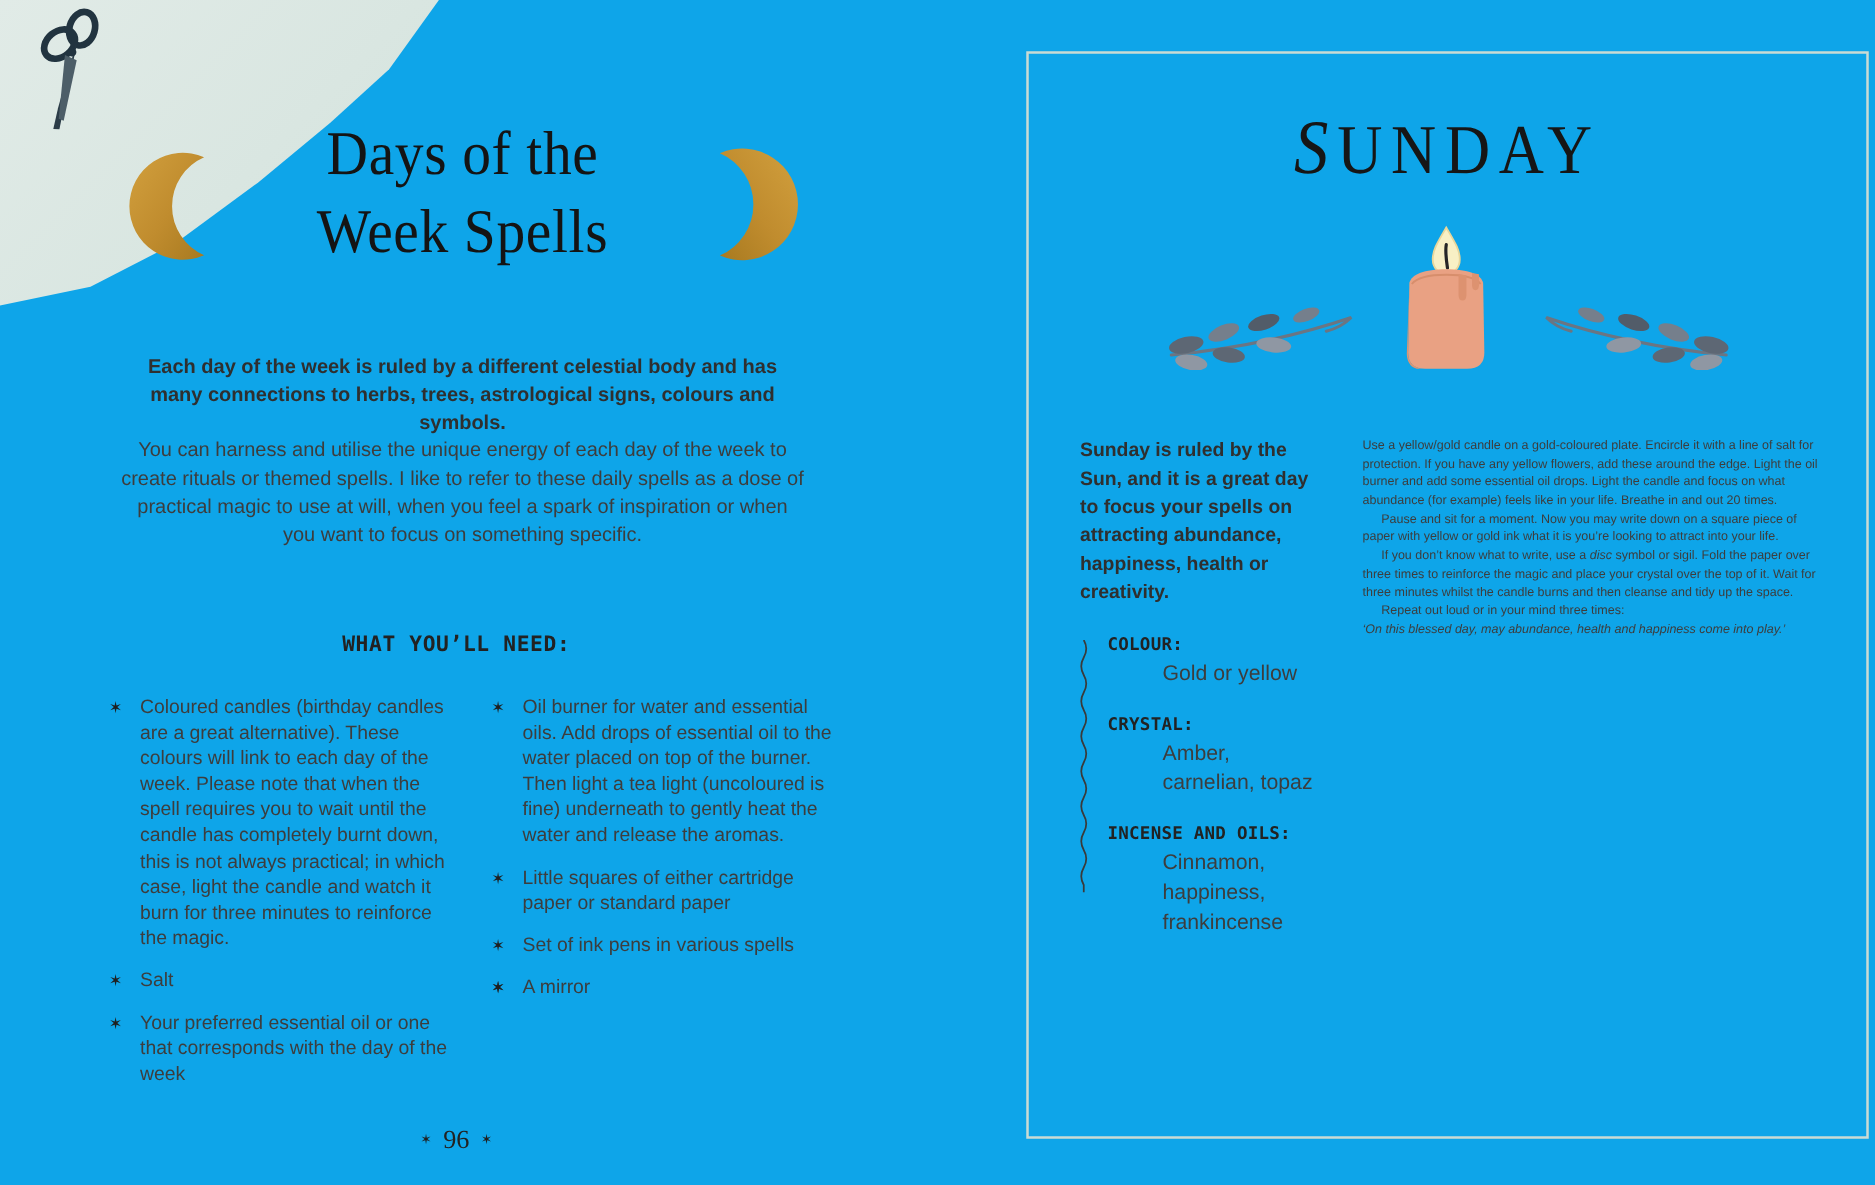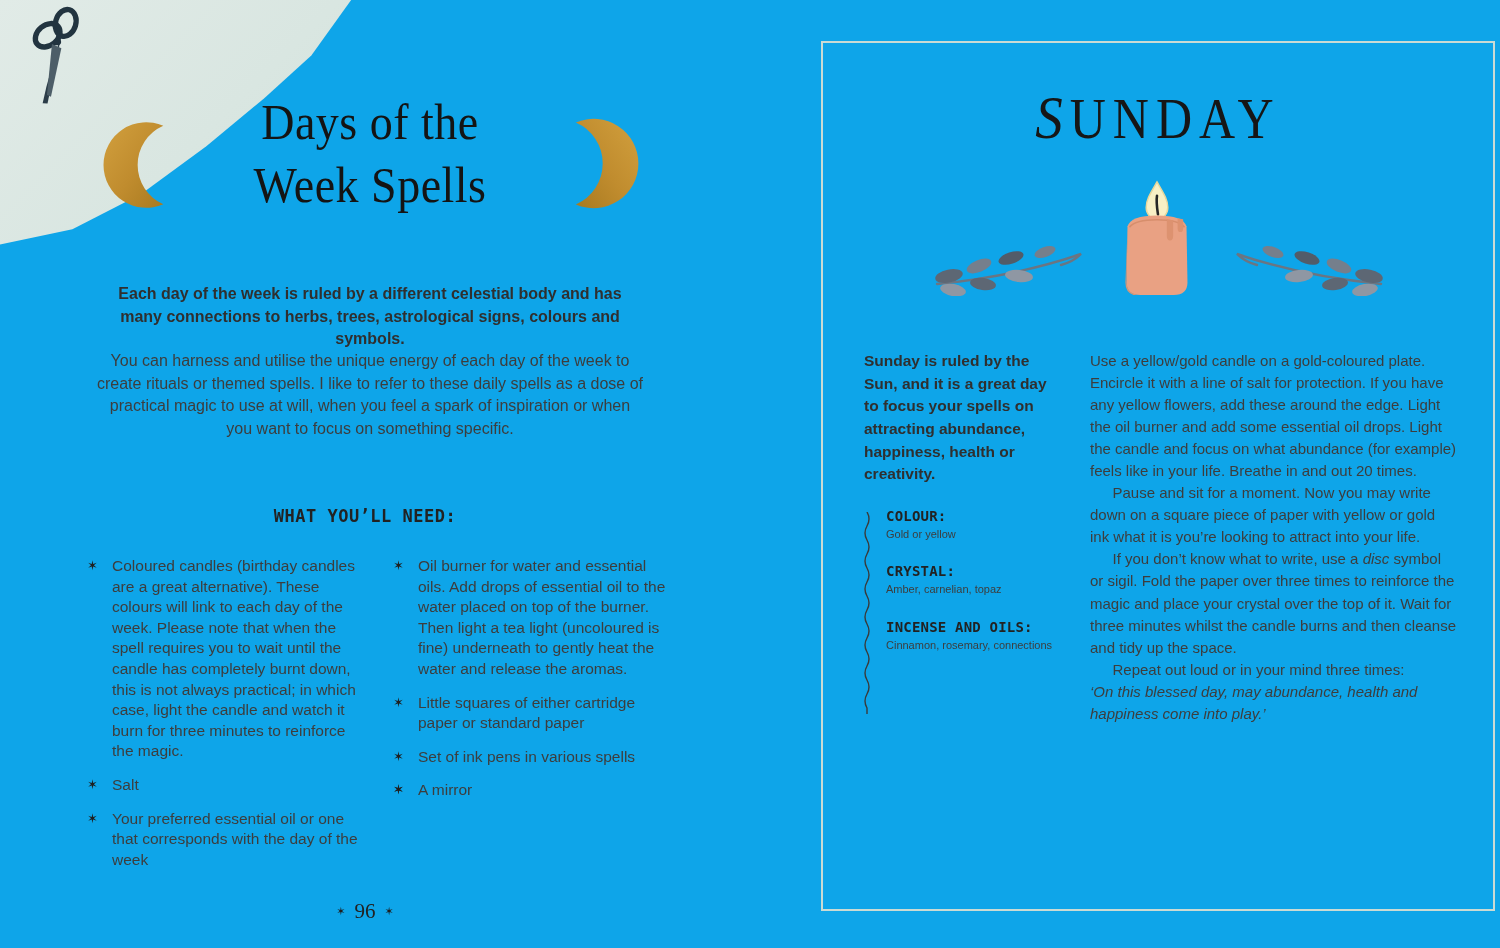--- a/index.html
+++ b/index.html
@@ -64,22 +64,22 @@
   .candle { position:absolute; left:329px; top:180px; width:80px; height:118px; }
   .sprig { position:absolute; width:152px; height:58px; }
   .sprig-l { left:145px; top:238px; }
   .sprig-r { left:445px; top:238px; transform:scaleX(-1); }
   .rp-side { position:absolute; left:76px; top:350px; width:196px; }
   .side-intro { font-size:15.5px; font-weight:700; line-height:1.46; color:#2f2f2f; }
   .side-sections { position:relative; margin-top:22px; padding-left:22px; }
   .wavy { position:absolute; left:-2px; top:4px; }
   .sect { margin-bottom:21px; }
   .sect-label { font-size:14px; margin-bottom:3px; letter-spacing:0.2px; }
-  .sect-value { font-size:11px; line-height:1.4; color:#3d3d3d; }
-  .rp-main { position:absolute; left:302px; top:350px; width:368px; font-size:15px; line-height:1.47; color:#3d3d3d; }
+  .sect-value { font-size:17px; line-height:1.4; color:#3d3d3d;margin-left:44px; }
+  .rp-main { position:absolute; left:302px; top:350px; width:368px; font-size:10px; line-height:1.47; color:#3d3d3d; }
   .rp-main p { margin:0; }
   .rp-main .ind { text-indent:1.5em; }
   .rp-main .quote { font-style:italic; }
   .pn-right { position:absolute; left:33px; top:898px; width:674px; z-index:2; }
   .pn-right .pn-inner { display:inline-block; background:#ffffff; padding:0 14px; }
 </style>
 </head>
 <body>
 
 <div class="spread">
@@ -214,21 +214,21 @@
         <div class="sect">
           <div class="sect-label hand-h">COLOUR:</div>
           <div class="sect-value">Gold or yellow</div>
         </div>
         <div class="sect">
           <div class="sect-label hand-h">CRYSTAL:</div>
           <div class="sect-value">Amber, carnelian, topaz</div>
         </div>
         <div class="sect">
           <div class="sect-label hand-h">INCENSE AND OILS:</div>
-          <div class="sect-value">Cinnamon, rosemary, connections</div>
+          <div class="sect-value">Cinnamon, happiness, frankincense</div>
         </div>
       </div>
     </aside>
 
     <div class="rp-main">
       <p>Use a yellow/gold candle on a gold-coloured plate. Encircle it with a line of salt for protection. If you have any yellow flowers, add these around the edge. Light the oil burner and add some essential oil drops. Light the candle and focus on what abundance (for example) feels like in your life. Breathe in and out 20 times.</p>
       <p class="ind">Pause and sit for a moment. Now you may write down on a square piece of paper with yellow or gold ink what it is you’re looking to attract into your life.</p>
       <p class="ind"><span>If you don’t know what to write, use a </span><em>disc</em><span> symbol or sigil. Fold the paper over three times to reinforce the magic and place your crystal over the top of it. Wait for three minutes whilst the candle burns and then cleanse and tidy up the space.</span></p>
       <p class="ind">Repeat out loud or in your mind three times:</p>
       <p class="quote">‘On this blessed day, may abundance, health and happiness come into play.’</p>

